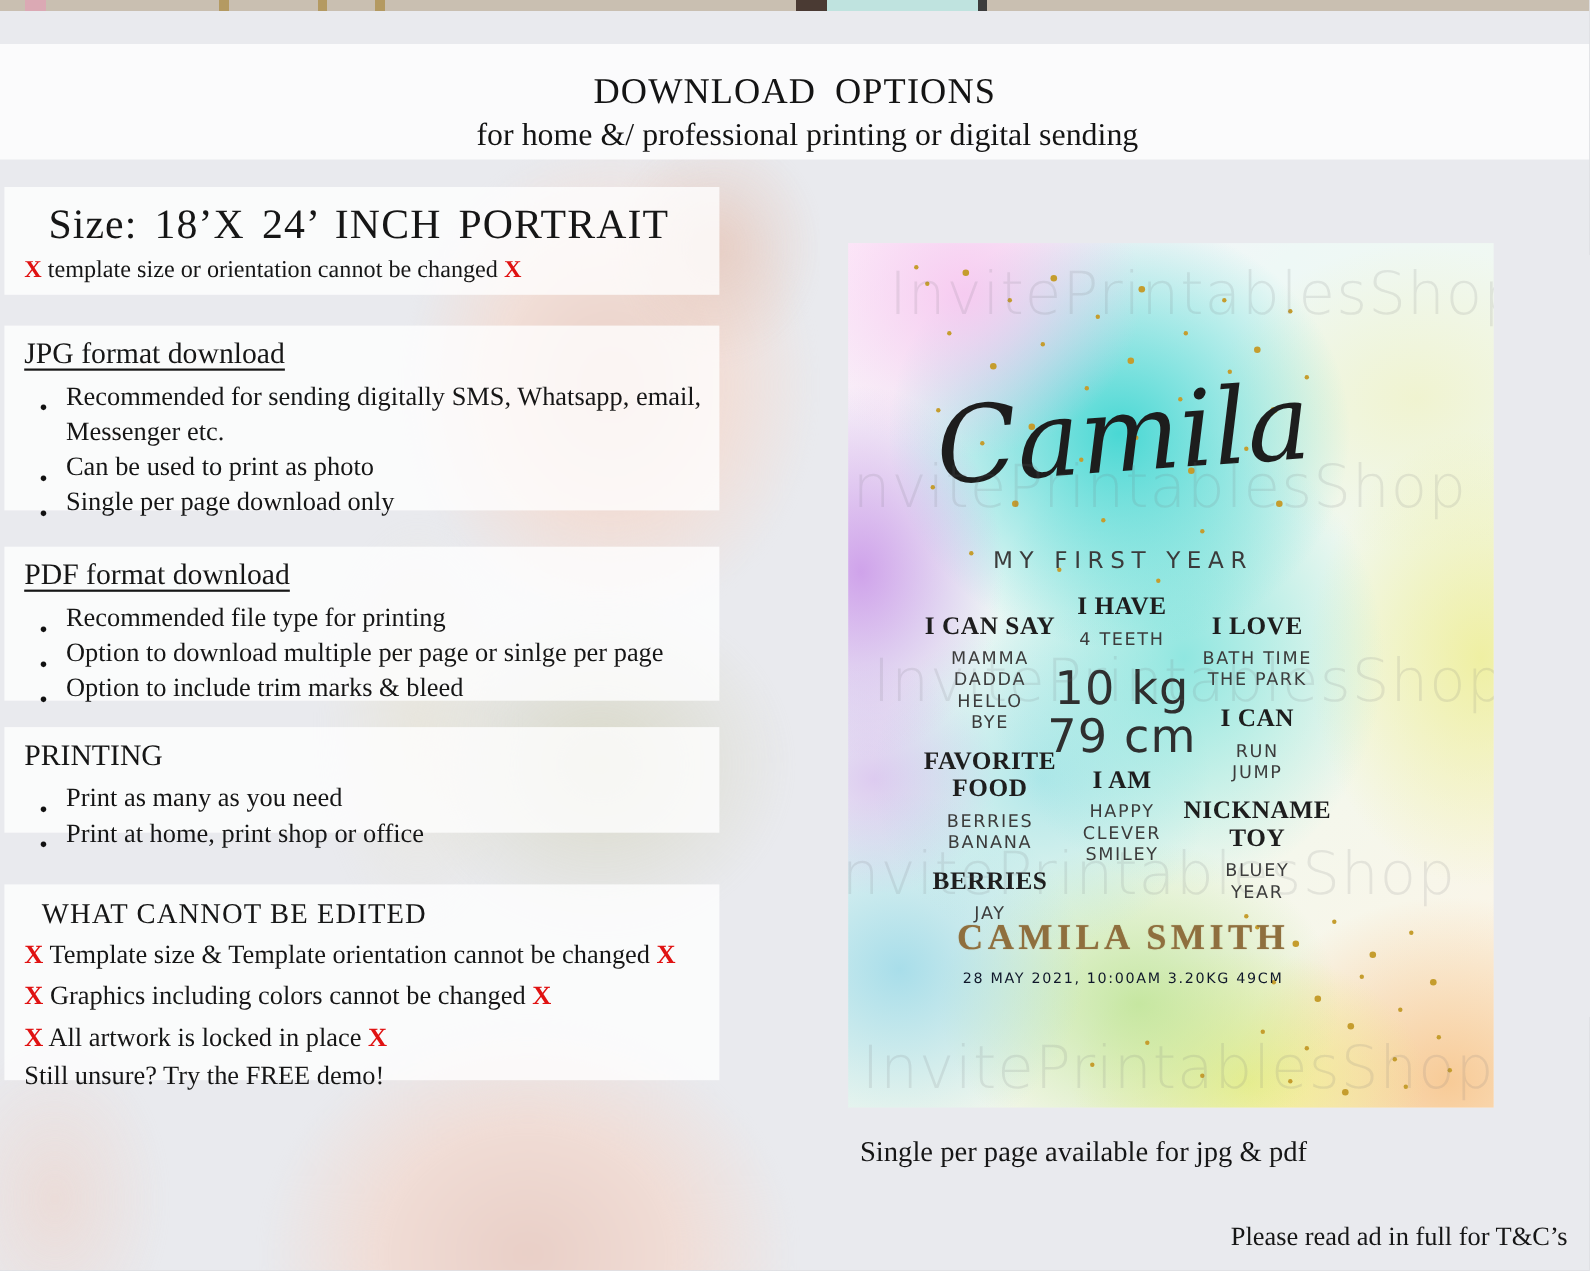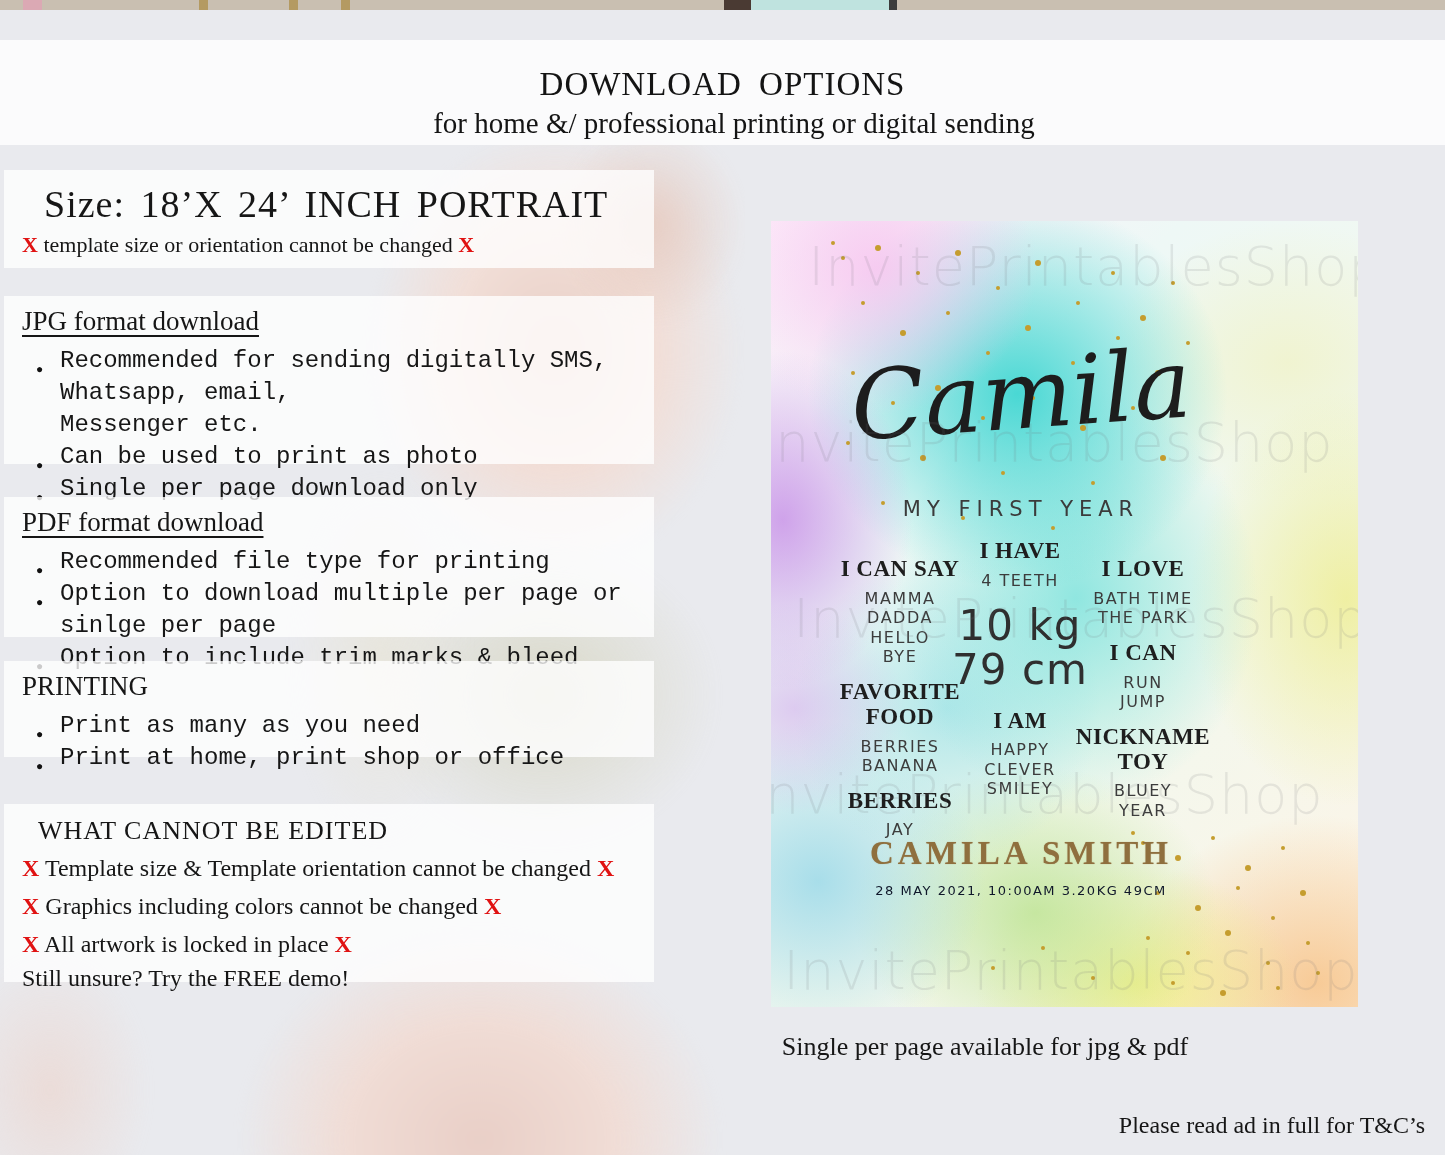--- a/index.html
+++ b/index.html
@@ -50,21 +50,21 @@
   .size-band{top:170px;height:98px;}
   .size-heading{margin:12px 0 0 40px;font-size:38px;font-weight:400;
       letter-spacing:1px;word-spacing:5px;white-space:nowrap;}
   .size-note{margin:6px 0 0 18px;font-size:22px;}
   .x{color:#e01212;font-weight:700;}
 
   .sec-heading{margin:10px 0 0 18px;font-size:27px;font-weight:400;}
   .underlined{text-decoration:underline;text-underline-offset:5px;}
   .band ul{list-style:none;margin:8px 0 0 30px;padding:0;}
   .band li{position:relative;padding-left:26px;font-size:24px;line-height:32px;
-      white-space:pre-line;font-family:Liberation Mono, monospace;}
+      white-space:pre-line;}
   .band li::before{content:"\25CF";position:absolute;left:2px;top:9px;font-size:12px;color:#111;}
 
   .jpg-band{top:296px;height:168px;}
   .pdf-band{top:497px;height:140px;}
   .printing-band{top:661px;height:96px;}
 
   .wcbe-band{top:804px;height:178px;}
   .wcbe-heading{margin:12px 0 0 34px;font-size:26px;font-weight:400;letter-spacing:1px;}
   .xline{margin:6px 0 0 18px;font-size:24px;line-height:32px;}
   .demo-line{margin:2px 0 0 18px;font-size:24px;line-height:32px;}
@@ -112,21 +112,21 @@
   .col-left{left:40px;top:336px;width:178px;}
   .col-center{left:158px;top:318px;width:182px;}
   .col-right{left:278px;top:336px;width:188px;}
   .m-head{font-family:"Liberation Serif",serif;font-weight:700;font-size:23px;
       line-height:1.08;letter-spacing:.5px;color:#1e1e1e;}
   .m-vals{margin-top:7px;font-size:16px;line-height:1.22;letter-spacing:1.5px;
       color:#3c3c3c;white-space:pre-line;}
   .group{margin-bottom:13px;}
   .big{font-size:42px;letter-spacing:1px;color:#2f2f2f;line-height:1.05;}
   .big.first{margin-top:14px;}
-  .big + .group{margin-top:16px;}
+  .big + .group{margin-top:4px;}
   .full-name{position:absolute;left:0;top:614px;width:100%;text-align:center;
       font-family:"Liberation Serif",serif;font-weight:700;font-size:33px;
       letter-spacing:4px;color:#8f6f3e;text-shadow:0 0 1px rgba(143,111,62,.6);}
   .birth-stats{position:absolute;left:0;top:662px;width:100%;text-align:center;
       font-size:13px;letter-spacing:1.5px;color:#0f172a;}
   .wm{position:absolute;left:-45px;width:680px;text-align:center;white-space:nowrap;
       font-family:"DejaVu Sans",sans-serif;font-weight:300;font-size:54px;
       letter-spacing:1px;color:rgba(115,115,120,0.14);pointer-events:none;}
 
   

